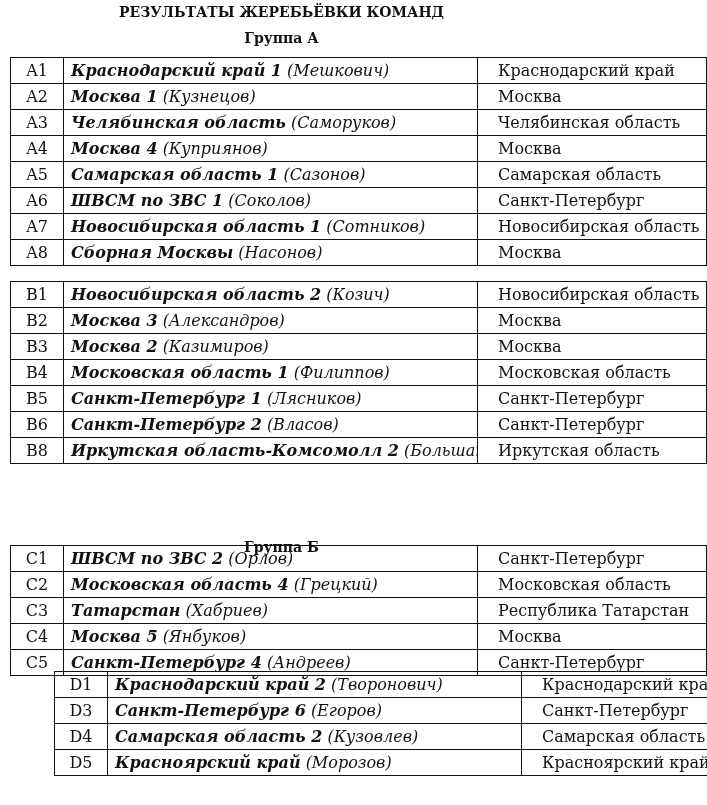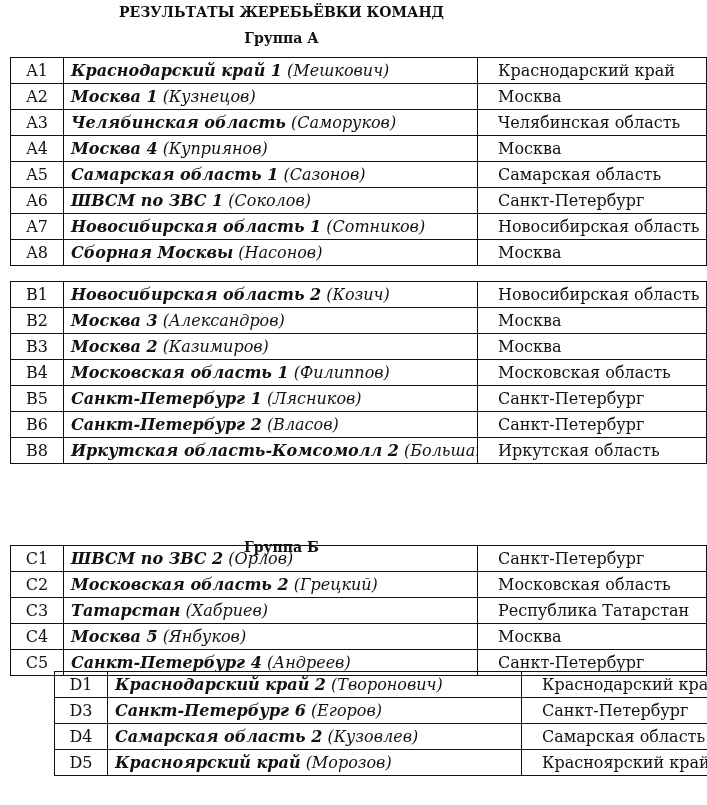--- a/index.html
+++ b/index.html
@@ -127,21 +127,21 @@
 
 <table id="table-c">
     <tbody>
       <tr>
         <td class="code">C1</td>
         <td class="team"><span class="team-name">ШВСМ по ЗВС 2</span> <span class="captain">(Орлов)</span></td>
         <td class="region">Санкт-Петербург</td>
       </tr>
       <tr>
         <td class="code">C2</td>
-        <td class="team"><span class="team-name">Московская область 2</span> <span class="captain">(Грецкий)</span></td>
+        <td class="team"><span class="team-name">Московская область 4</span> <span class="captain">(Грецкий)</span></td>
         <td class="region">Московская область</td>
       </tr>
       <tr>
         <td class="code">C3</td>
         <td class="team"><span class="team-name">Татарстан</span> <span class="captain">(Хабриев)</span></td>
         <td class="region">Республика Татарстан</td>
       </tr>
       <tr>
         <td class="code">C4</td>
         <td class="team"><span class="team-name">Москва 5</span> <span class="captain">(Янбуков)</span></td>

